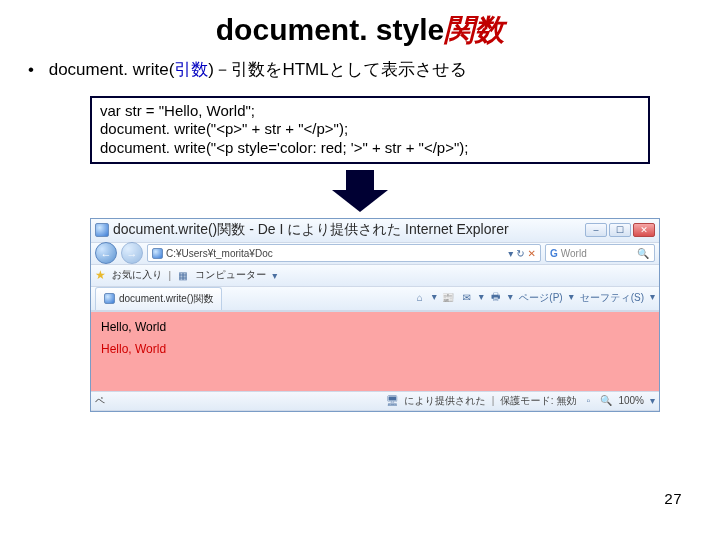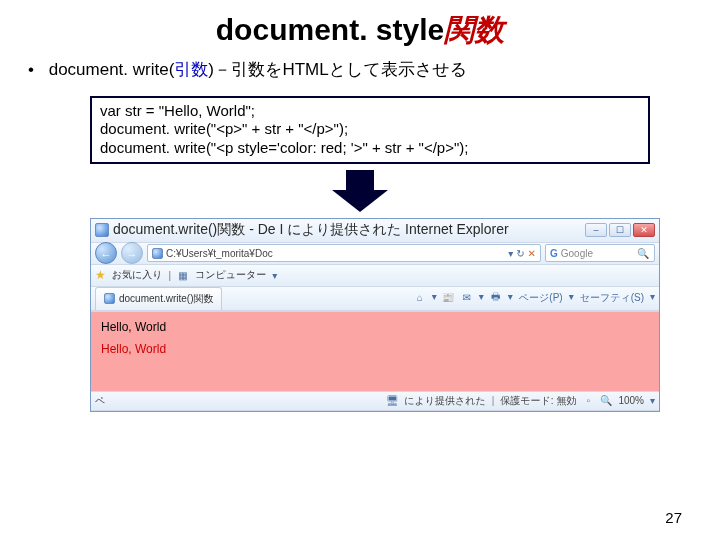--- a/index.html
+++ b/index.html
@@ -131,22 +131,22 @@
     font-size: 10px; color: #444;
   }
   .status-row .left { flex: 1; display:flex; align-items:center; gap:6px; }
   .status-row .right { display:flex; align-items:center; gap:6px; }
   .mini-icon {
     width: 12px; height: 12px;
     display: inline-flex; align-items:center; justify-content:center;
     font-size: 10px; color:#4a6fa0;
   }
   .page-num {
-    position: absolute; right: 38px; bottom: 14px;
-    font-size: 15px; color: #000;
+    position: absolute; right: 38px; bottom: 31px;
+    font-size: 15px; color: #000; font-family: Liberation Mono, monospace;
   }
 </style>
 </head>
 <body>
 
 <h1 class="title">
   <span>document. style</span><span class="red">関数</span>
 </h1>
 
 <div class="bullets">
@@ -181,21 +181,21 @@
     <div class="navbtn round" style="opacity:.55">→</div>
     <div class="addr">
       <span class="favicon" style="width:11px;height:11px"></span>
       <span>C:¥Users¥t_morita¥Doc</span>
       <span style="margin-left:auto;color:#4a6fa0">▾</span>
       <span style="color:#4a6fa0">↻</span>
       <span style="color:#d06a3a">✕</span>
     </div>
     <div class="search">
       <span style="color:#4480d8;font-weight:bold">G</span>
-      <span>Google</span>
+      <span>World</span>
       <span style="margin-left:auto;color:#4a6fa0">🔍</span>
     </div>
   </div>
 
   <div class="browser-row fav-row">
     <span class="fav-star">★</span>
     <span class="fav-text">お気に入り</span>
     <span style="color:#7a7a7a">|</span>
     <span class="mini-icon">▦</span>
     <span class="fav-text">コンピューター</span>

